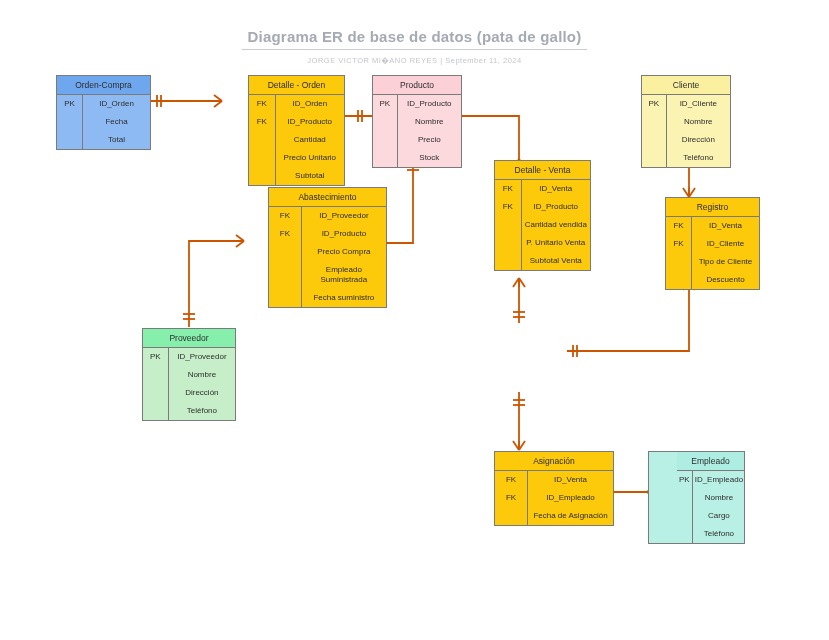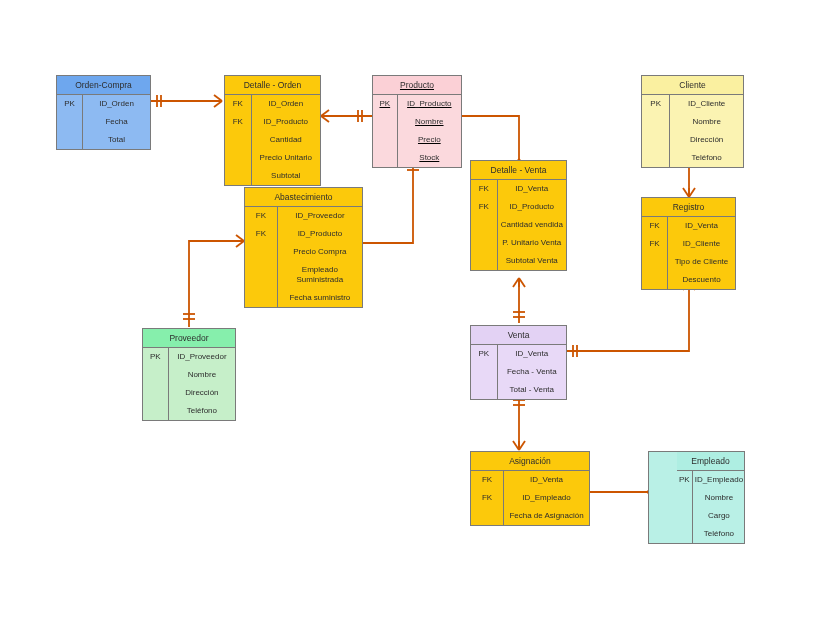--- a/index.html
+++ b/index.html
@@ -91,38 +91,42 @@
     width: 28%;
     border-right: 1.1px solid #7a7a7a;
   }
   .eattr {
     width: 72%;
   }
 
   
   .c-blue   { background: #8dbaf2; }
   .c-blue   .ehead { background: #6ea7ee; }
-  .c-gold   { background: #fcc90b; }
+  .c-gold   { background: #fcc90b; margin-left: 24px; }
   .c-gold   .ehead { background: #fcc90b; }
   .c-pink   { background: #fbd9dd; }
   .c-pink   .ehead { background: #fbd0d6; }
   .c-lyel   { background: #fbf3b2; }
   .c-lyel   .ehead { background: #faf0a0; }
   .c-green  { background: #c6efc9; }
   .c-green  .ehead { background: #86efac; }
   .c-purple { background: #e8d9f7; }
   .c-purple .ehead { background: #e3d2f4; }
   .c-cyan   { background: #b9f0e6; }
   .c-cyan   .ehead { background: #aeeee2; }
 </style>
 </head>
 <body>
 
 <div id="canvas">
 
+  <div class="title-wrap">
+    <div class="doc-title">Diagrama ER de base de datos (pata de gallo)</div>
+    <div class="doc-subtitle">JORGE VICTOR MI�ANO REYES  |  September 11, 2024</div>
+  </div>
 
   <svg id="wires" viewBox="0 0 829 640" xmlns="http://www.w3.org/2000/svg">
     <g fill="none" stroke="#cc5500" stroke-width="1.8" stroke-linecap="butt">
 
       <line x1="151" y1="101" x2="222" y2="101"></line>
 
       <line x1="157" y1="95" x2="157" y2="107"></line>
       <line x1="161" y1="95" x2="161" y2="107"></line>
 
       <line x1="222" y1="101" x2="214" y2="95"></line>
@@ -243,21 +247,21 @@
         <span class="ekey"></span>
         <span class="eattr">Precio Unitario</span>
       </div>
       <div class="erow">
         <span class="ekey"></span>
         <span class="eattr">Subtotal</span>
       </div>
     </div>
   </div>
 
-  <div class="entity c-pink" style="left:372px; top:75px; width:90px;text-decoration:underline;">
+  <div class="entity c-pink" style="left:372px; top:75px; width:90px;">
     <div class="ehead">Producto</div>
     <div class="ebody">
       <div class="erow">
         <span class="ekey">PK</span>
         <span class="eattr">ID_Producto</span>
       </div>
       <div class="erow">
         <span class="ekey"></span>
         <span class="eattr">Nombre</span>
       </div>
@@ -265,21 +269,21 @@
         <span class="ekey"></span>
         <span class="eattr">Precio</span>
       </div>
       <div class="erow">
         <span class="ekey"></span>
         <span class="eattr">Stock</span>
       </div>
     </div>
   </div>
 
-  <div class="entity c-lyel" style="left:641px; top:75px; width:103px;">
+  <div class="entity c-lyel" style="left:641px; top:75px; width:90px;">
     <div class="ehead">Cliente</div>
     <div class="ebody">
       <div class="erow">
         <span class="ekey">PK</span>
         <span class="eattr">ID_Cliente</span>
       </div>
       <div class="erow">
         <span class="ekey"></span>
         <span class="eattr">Nombre</span>
       </div>
@@ -383,37 +387,20 @@
         <span class="ekey"></span>
         <span class="eattr">Dirección</span>
       </div>
       <div class="erow">
         <span class="ekey"></span>
         <span class="eattr">Teléfono</span>
       </div>
     </div>
   </div>
 
-  <div class="entity c-purple" style="left:470px; top:325px; width:97px;">
-    <div class="ehead">Venta</div>
-    <div class="ebody">
-      <div class="erow">
-        <span class="ekey">PK</span>
-        <span class="eattr">ID_Venta</span>
-      </div>
-      <div class="erow">
-        <span class="ekey"></span>
-        <span class="eattr">Fecha - Venta</span>
-      </div>
-      <div class="erow">
-        <span class="ekey"></span>
-        <span class="eattr">Total - Venta</span>
-      </div>
-    </div>
-  </div>
 
   <div class="entity c-gold" style="left:470px; top:451px; width:120px;">
     <div class="ehead">Asignación</div>
     <div class="ebody">
       <div class="erow">
         <span class="ekey">FK</span>
         <span class="eattr">ID_Venta</span>
       </div>
       <div class="erow">
         <span class="ekey">FK</span>

